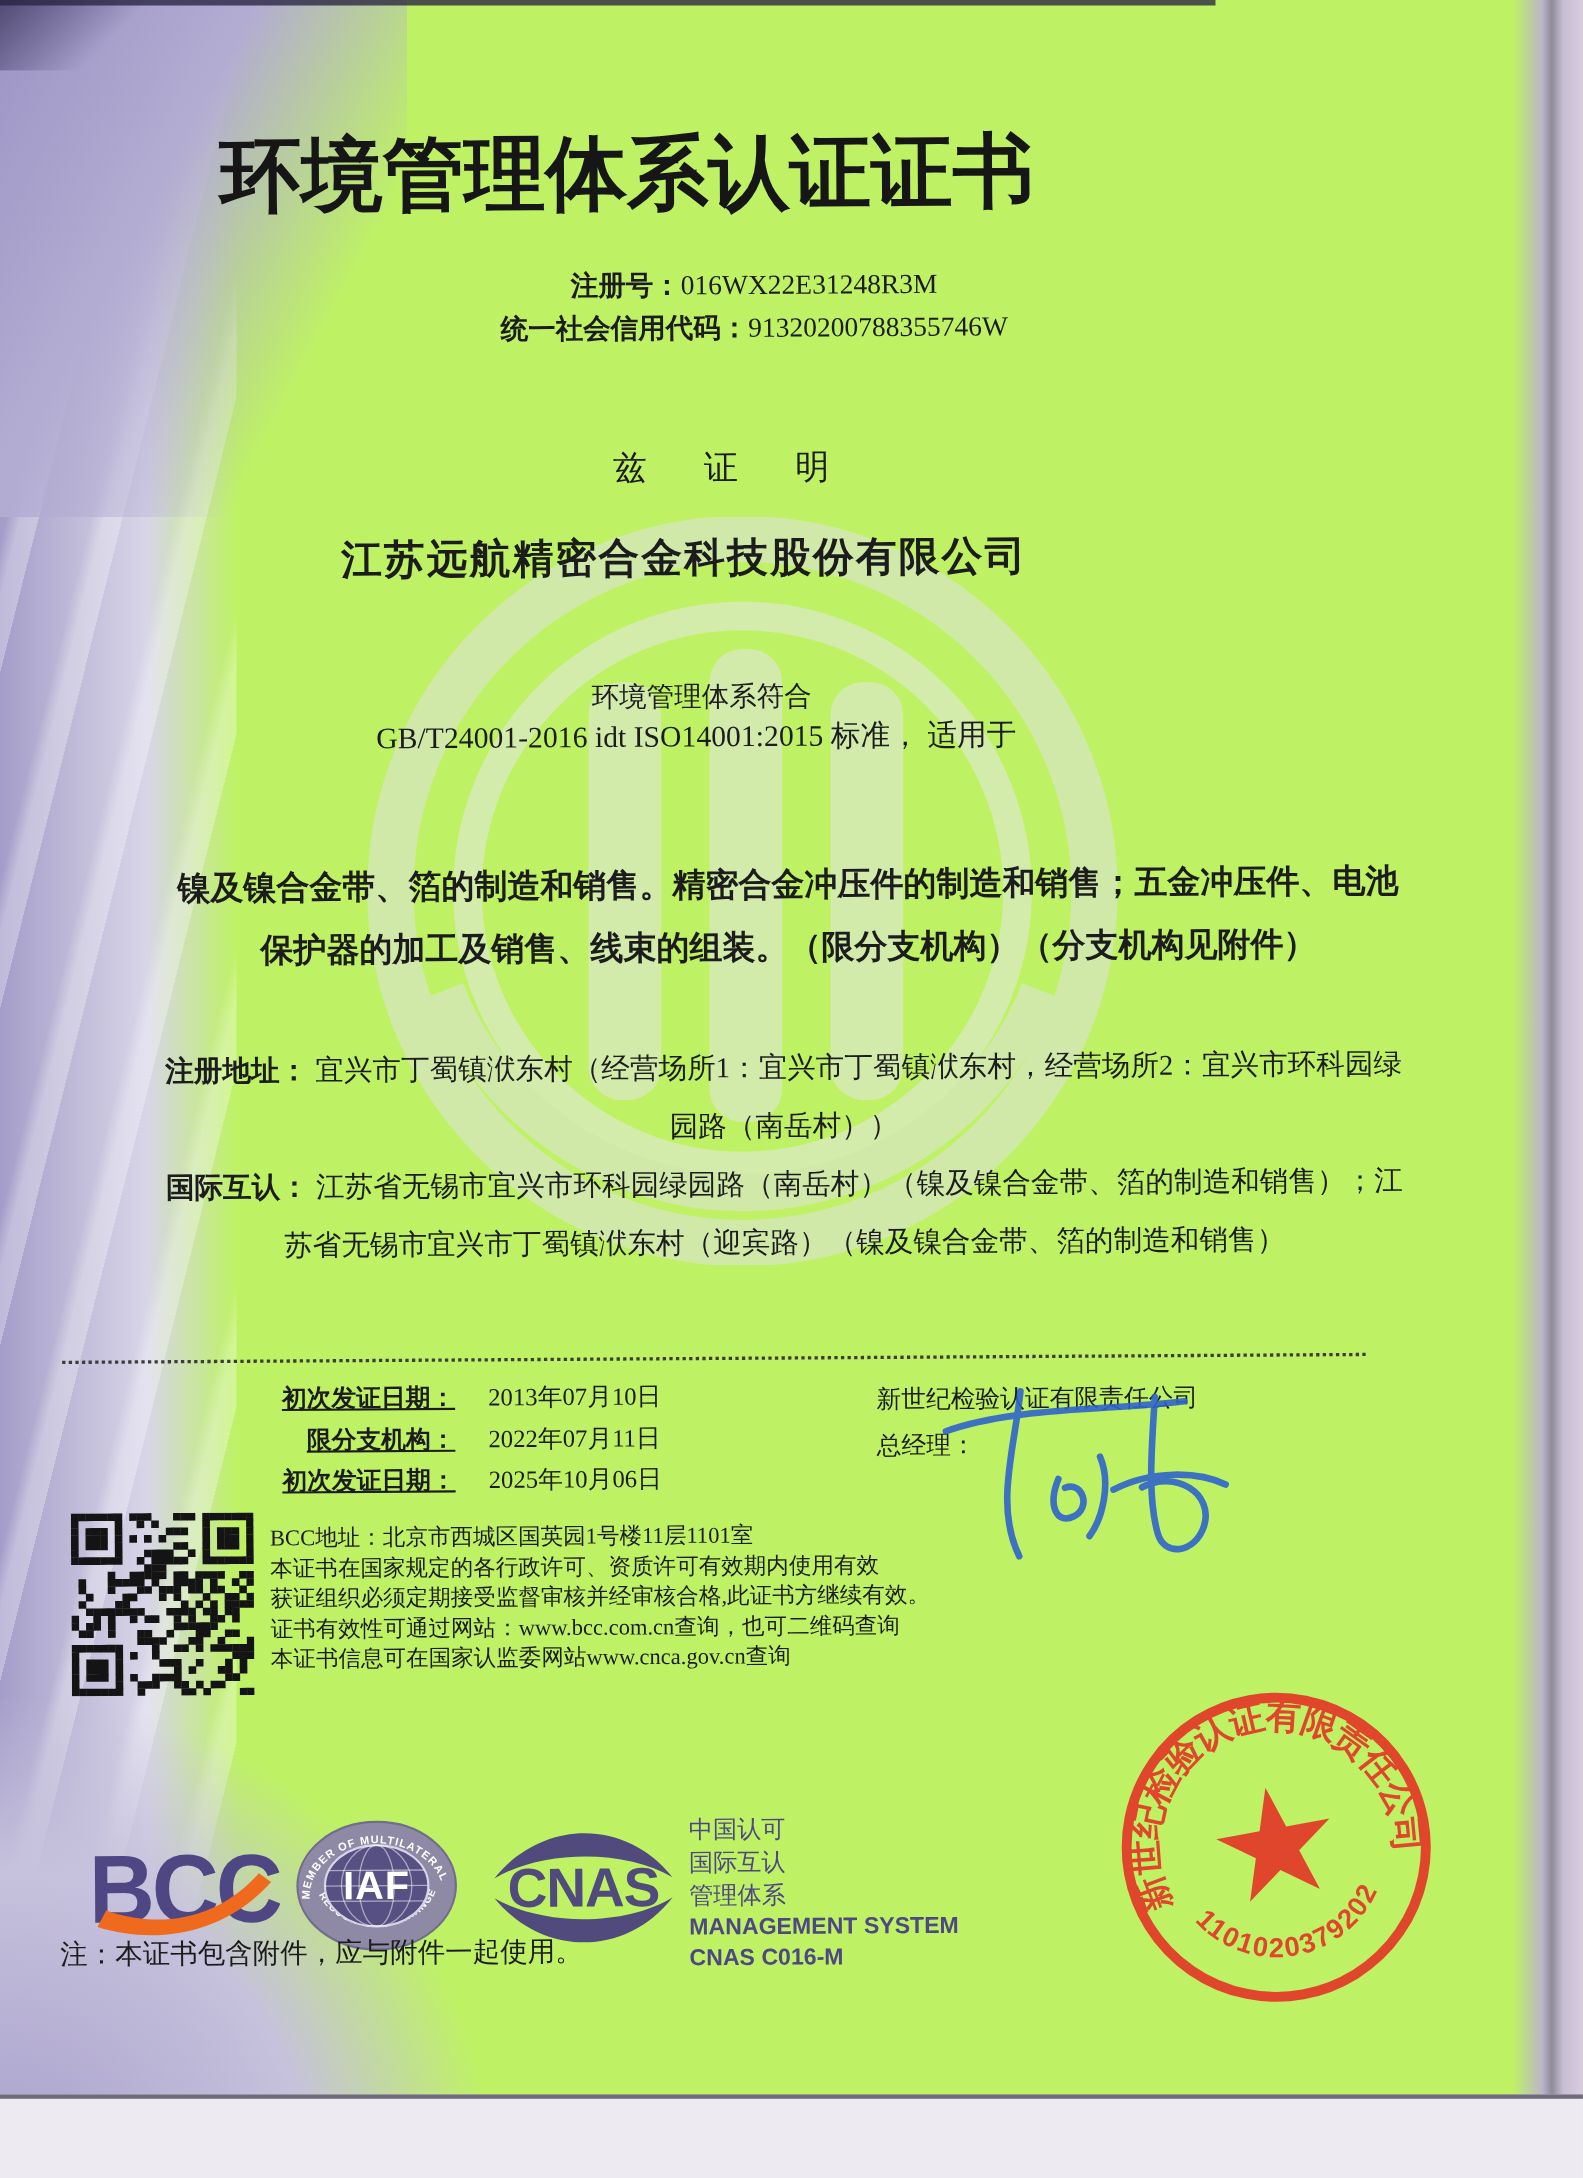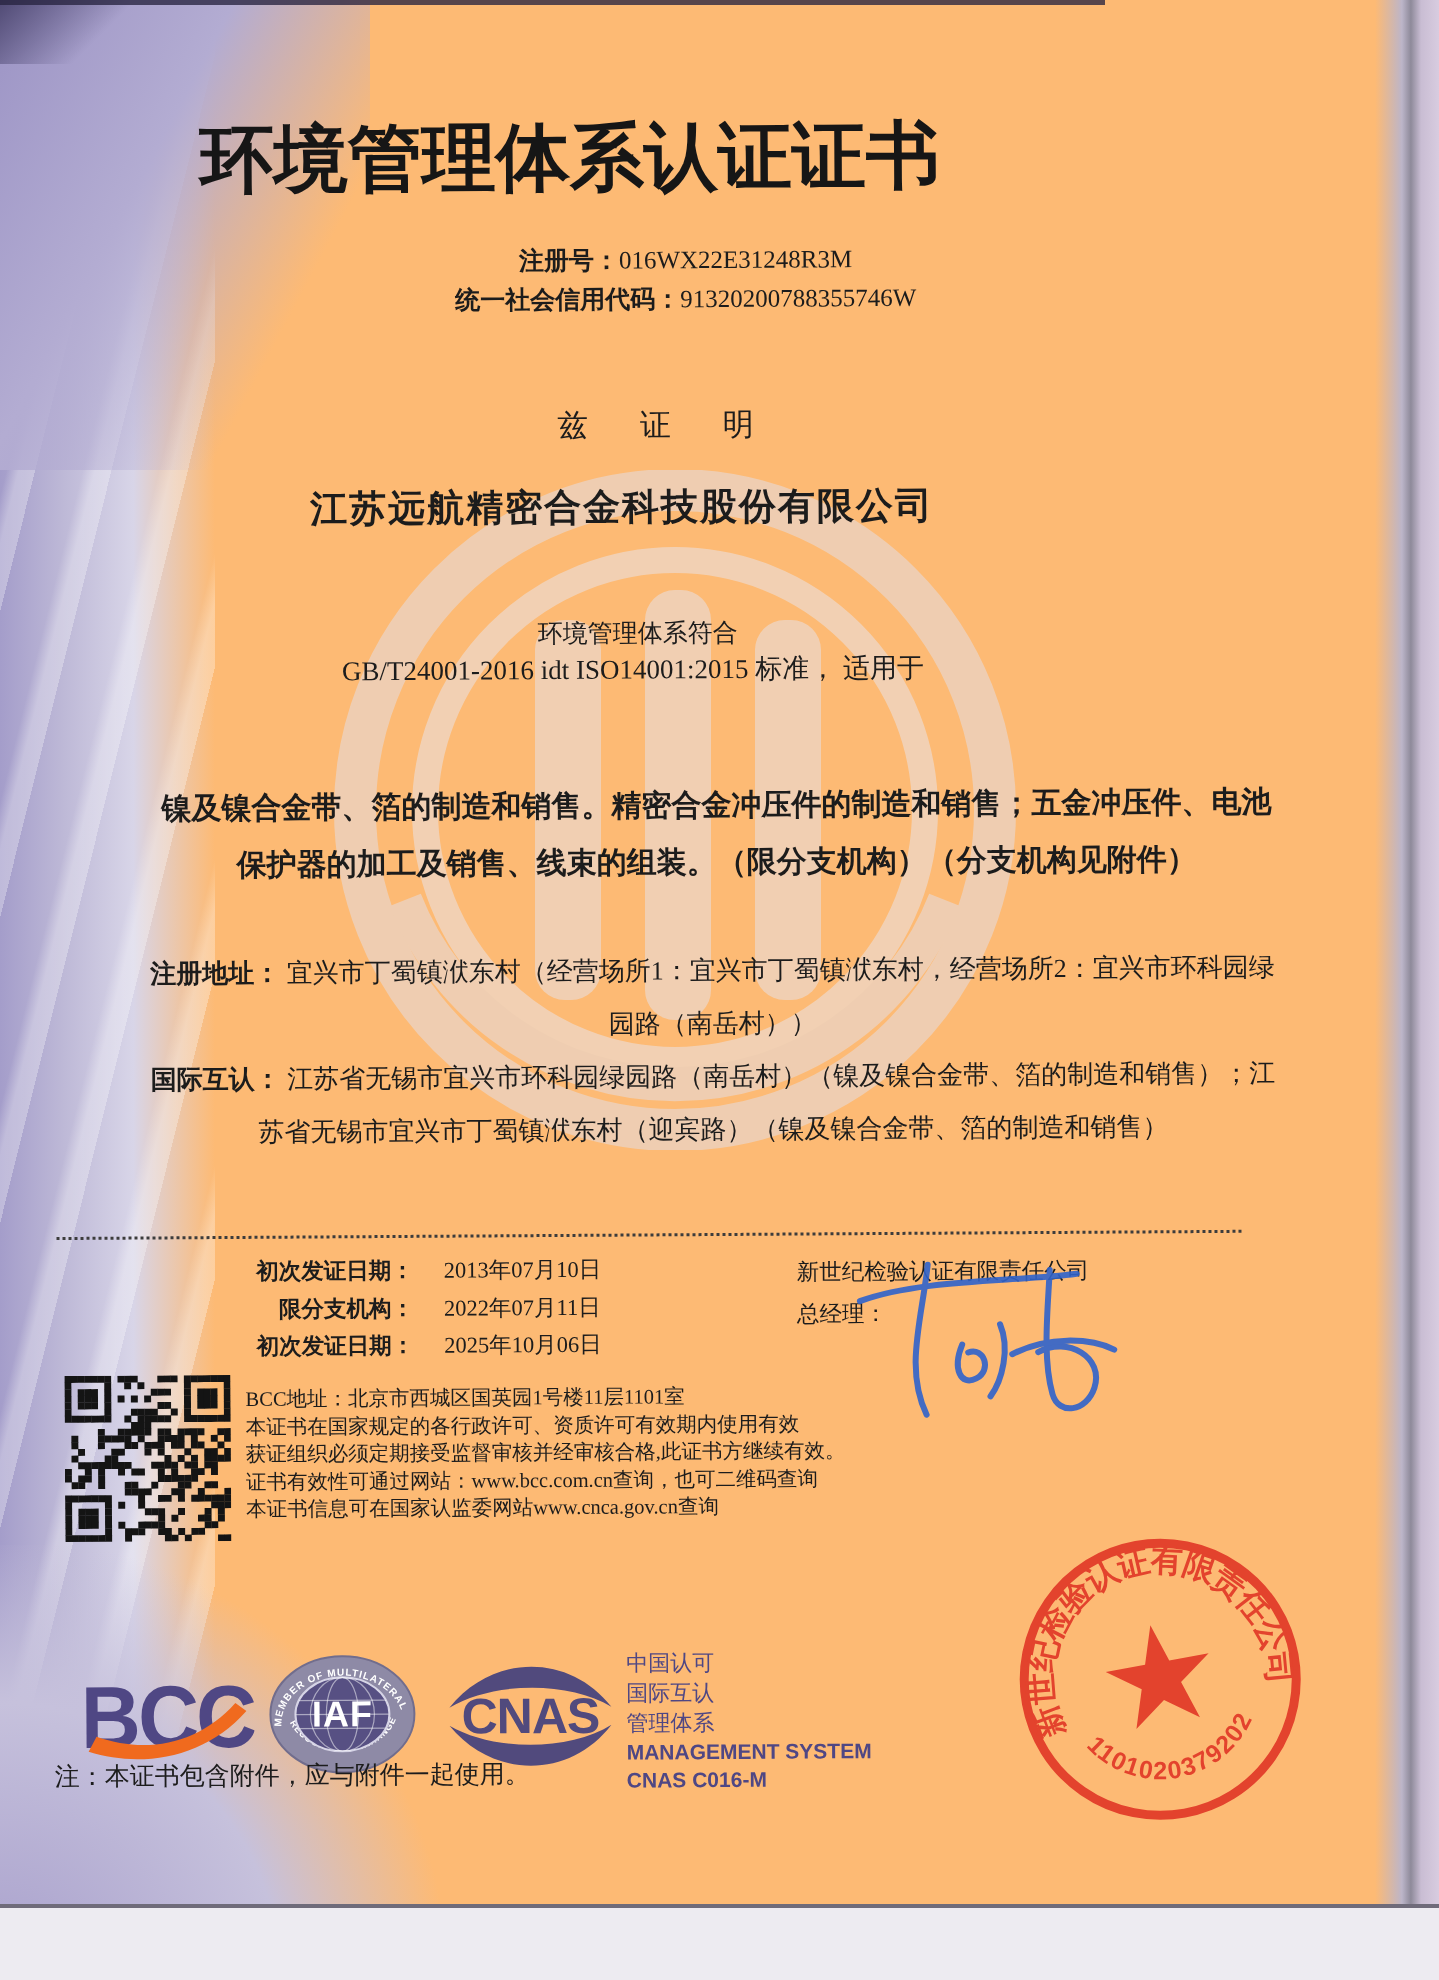--- a/index.html
+++ b/index.html
@@ -1,17 +1,17 @@
 <!DOCTYPE html>
 <html><head>
 <meta charset="utf-8">
 <style>
   html,body{margin:0;padding:0;background:#888;}
   .certificate{position:relative;width:1439px;height:1980px;overflow:hidden;
-    background:#fdba74;font-family:"Liberation Serif",serif;color:#1c1c1c;}
+    background:#bef264;font-family:"Liberation Serif",serif;color:#1c1c1c;}
   .content{position:absolute;inset:0;transform:rotate(-0.35deg);}
 
   
   .bg-left{position:absolute;left:0;top:0;width:215px;height:100%;
     background:linear-gradient(to right,#a49dca 0%,#beb9d7 30%,#d8d5e8 62%,rgba(247,246,250,0) 100%);}
   .bg-left::after{content:"";position:absolute;inset:0;
     background:repeating-linear-gradient(104deg,rgba(255,255,255,0) 0 46px,rgba(255,255,255,.30) 58px 74px);}
   .bg-topleft{position:absolute;left:0;top:0;width:370px;height:470px;
     background:linear-gradient(118deg,#9c94c5 0%,#b3acd2 38%,rgba(247,246,250,0) 74%);}
   .bg-corner{position:absolute;left:0;top:0;width:130px;height:64px;
@@ -37,21 +37,21 @@
     font-family:"Liberation Sans",sans-serif;letter-spacing:2px;}
   .system-line{top:616px;left:140px;width:1000px;font-size:25px;}
   .standard-line{top:651px;left:135px;width:1000px;font-size:27px;}
   .scope{top:776px;left:150px;width:1135px;font-size:30px;font-weight:700;line-height:57px;
     font-family:"Liberation Sans",sans-serif;}
   .addresses{top:944px;left:145px;width:1135px;font-size:26px;line-height:53px;}
   .addresses b{font-family:Liberation Sans, sans-serif;}
   .dotted-sep{top:1233px;left:55px;width:1185px;border-top:3px dotted #3c3c3c;height:0;}
   .dates{top:1250px;left:222px;font-size:22.5px;line-height:37.5px;}
   .dates .row{display:flex;}
-  .dates .lab{width:190px;text-align:right;font-weight:700;font-family:"Liberation Sans",sans-serif;}
+  .dates .lab{width:190px;text-align:right;font-weight:700;font-family:"Liberation Sans",sans-serif;text-decoration:underline;}
   .dates .val{padding-left:6px;margin-left:24px;}
   .issuer{top:1252px;left:795px;font-size:22.5px;line-height:42px;}
   .qr-box{left:62px;top:1372px;width:166px;height:166px;}
   .fine-print{left:243px;top:1383px;font-size:20.5px;line-height:27.5px;}
   .note{left:50px;top:1756px;font-size:25px;font-family:"Liberation Sans",sans-serif;}
   .cnas-side{left:622px;top:1648px;width:300px;color:#4f4784;font-family:"Liberation Sans",sans-serif;}
   .cnas-side .cn{font-size:22px;line-height:30px;}
   .cnas-side .en{font-size:21px;font-weight:700;line-height:28px;}
   .sig-svg{left:840px;top:1250px;}
   .stamp-svg{left:1006px;top:1532px;opacity:.93;}

